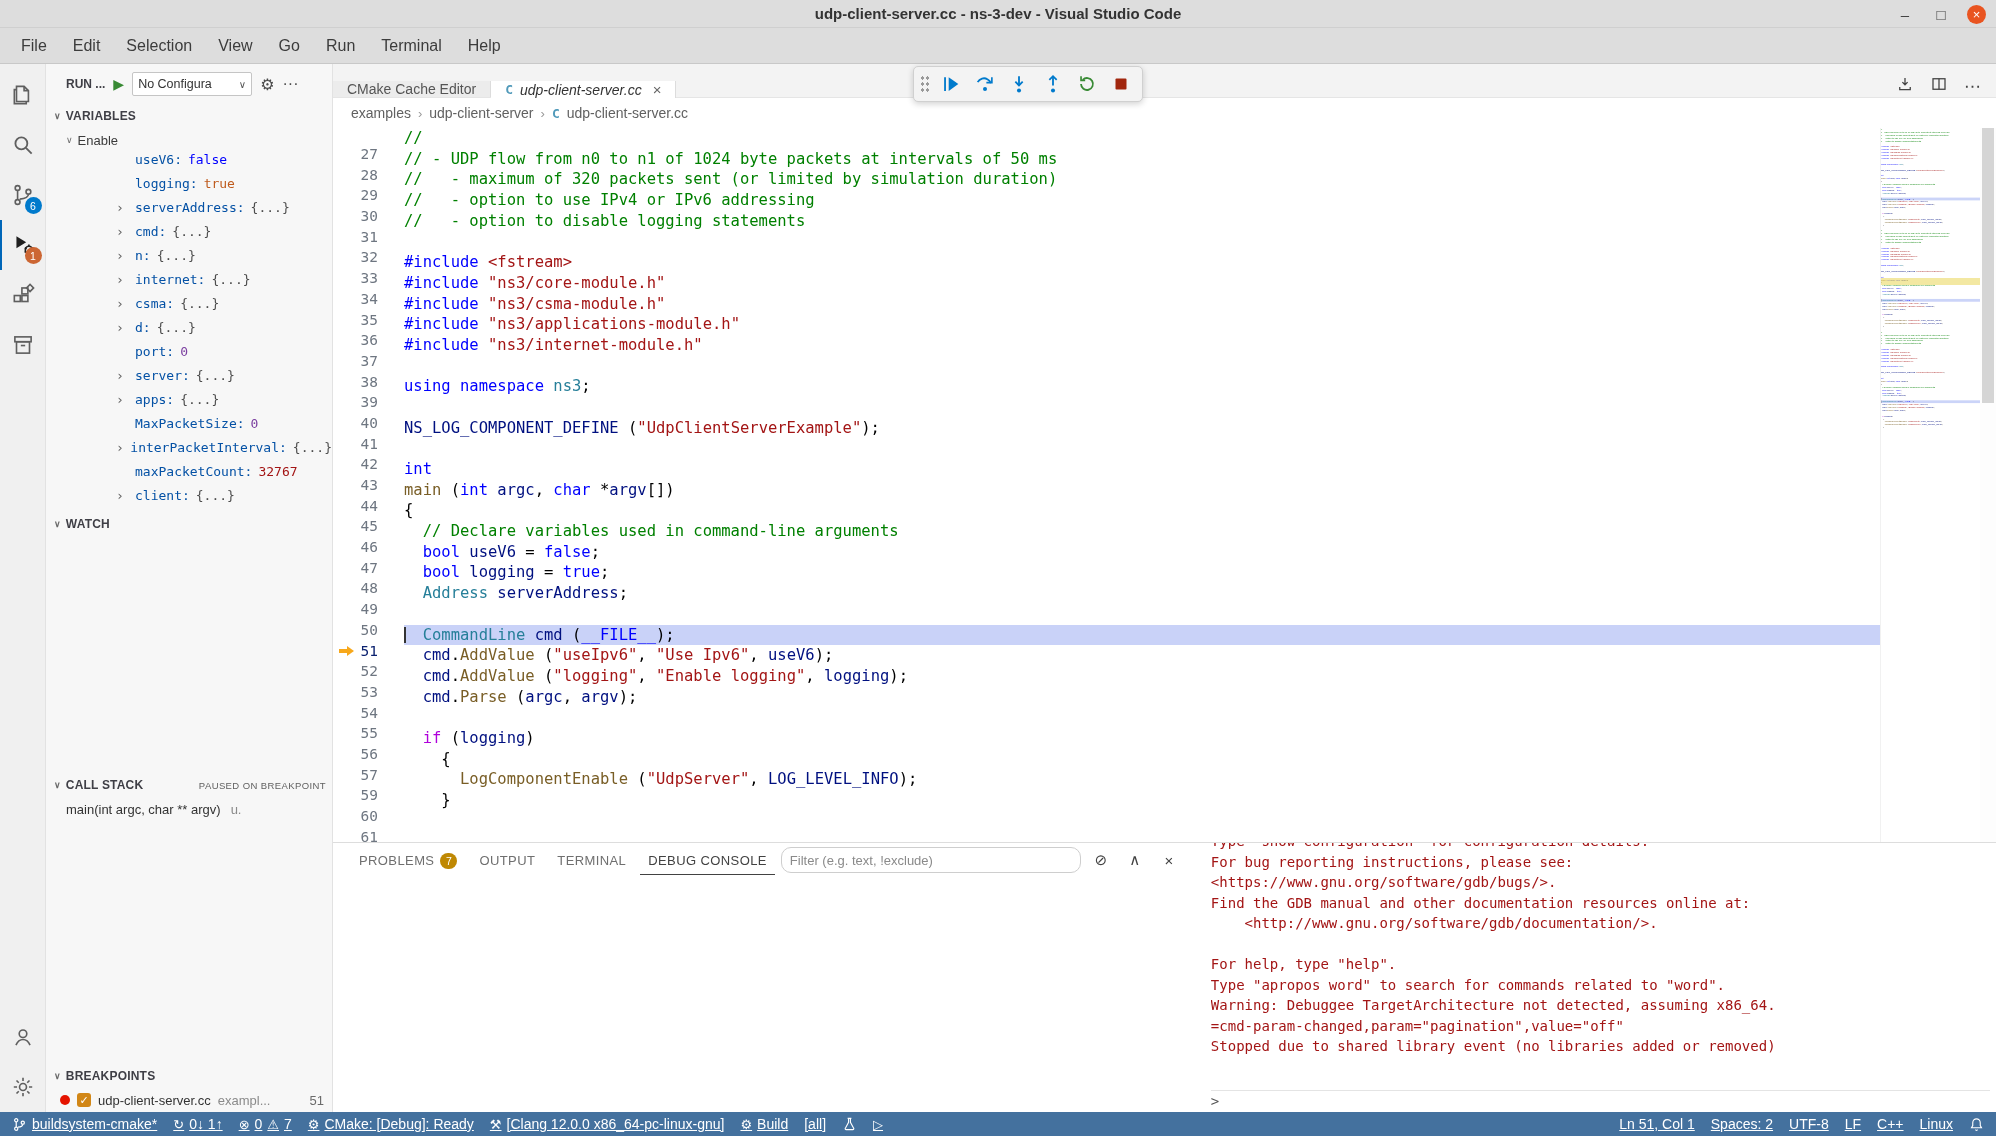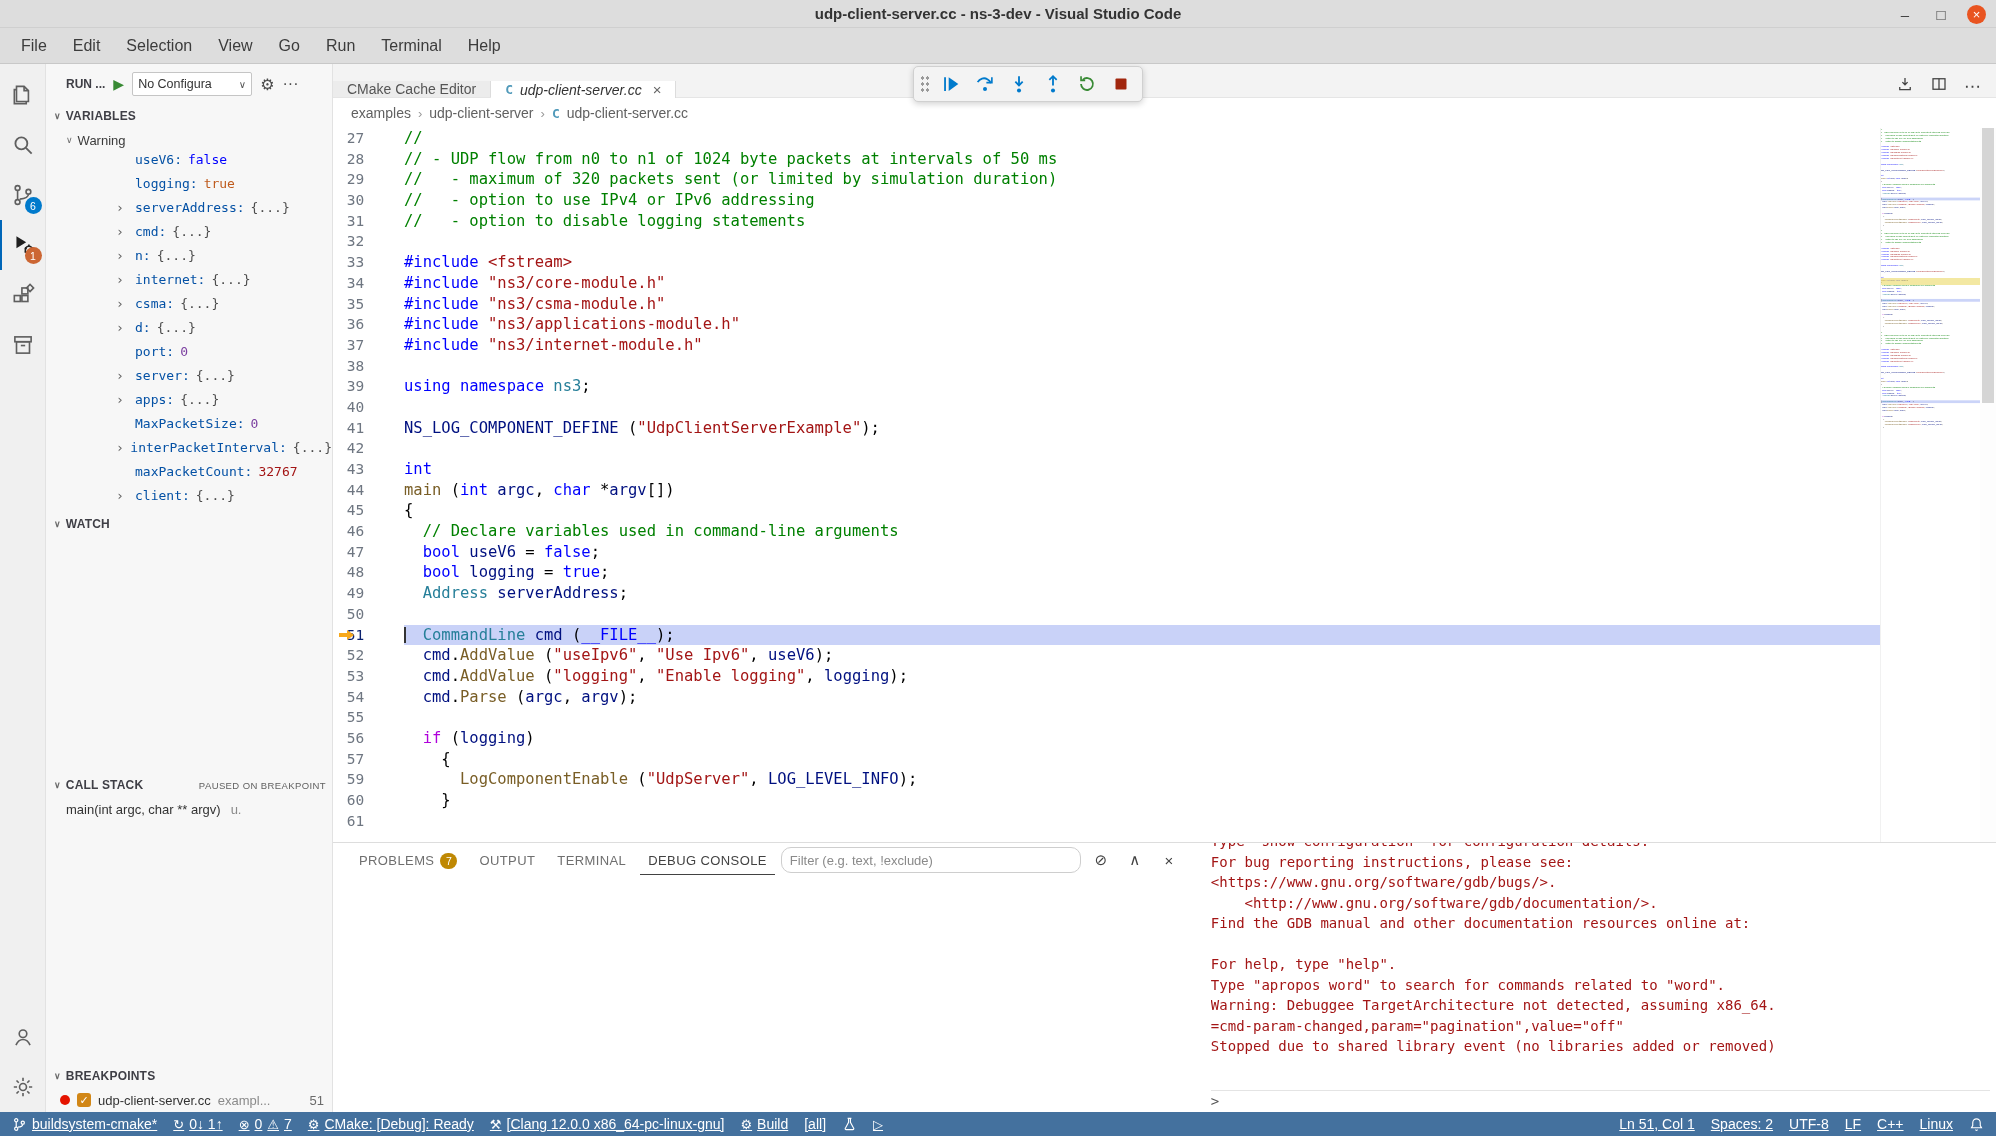--- a/index.html
+++ b/index.html
@@ -97,21 +97,21 @@
     background-image:radial-gradient(#9a9a9a 1.4px, transparent 1.6px); background-size:5px 6px; }
 
   .breadcrumbs { height:30px; display:flex; align-items:center; gap:7px; padding-left:18px;
     font-size:14px; color:#616161; background:#fff; }
   .breadcrumbs .sep { color:#9a9a9a; font-size:13px; }
 
   
   .editor-wrap { flex:1; min-height:0; display:flex; position:relative; }
   .code-scroll { flex:1; overflow:hidden; font-family:"DejaVu Sans Mono", monospace; font-size:15.5px; line-height:20.7px; }
   .code-row { display:flex; height:20.7px; white-space:pre; }
-  .gutter-cell { width:71px; flex:none; text-align:center; padding-right:26px; color:#6e7681; position:relative; font-size:14.5px; }
+  .gutter-cell { width:71px; flex:none; text-align:right; padding-right:26px; color:#6e7681; position:relative; font-size:14.5px;margin-top:16px; }
   .code-text { flex:1; color:#000; position:relative; }
   .code-text span { white-space:pre; }
   .code-row.hl .code-text { background:var(--line-hl); }
   .code-row.hl .gutter-cell { color:#0b216f; }
   .code-row.hl .code-text::after { content:''; position:absolute; left:0; top:2px; bottom:2px; width:1.5px; background:#333; }
   .dbg-arrow { position:absolute; left:6px; top:5px; width:0; height:0; }
   .dbg-arrow::before { content:''; position:absolute; left:0; top:3.5px; width:8px; height:4px; background:#f7a81b; }
   .dbg-arrow::after { content:''; position:absolute; left:8px; top:0; width:0; height:0;
     border-left:7px solid #f7a81b; border-top:5.5px solid transparent; border-bottom:5.5px solid transparent; }
   .tok-com { color:#008000; } .tok-kw { color:#0000ff; } .tok-ctl { color:#af00db; }
@@ -251,21 +251,21 @@
         <span class="mini-icon">⚙</span>
         <span class="mini-icon">···</span>
       </div>
 
       <div class="sect-header">
         <span class="chev">∨</span>
         <span>VARIABLES</span>
       </div>
       <div class="tree-row locals">
         <span class="chev">∨</span>
-        <span>Warning</span>
+        <span>Enable</span>
       </div>
       <div class="var-list" id="var-list">
           <div class="var-row">
             <span class="var-name">useV6:</span>
             <span class="var-value" style="color: rgb(0, 0, 255);">false</span>
           </div>
           <div class="var-row">
             <span class="var-name">logging:</span>
             <span class="var-value" style="color: rgb(191, 91, 29);">true</span>
           </div>
@@ -612,22 +612,22 @@
           <input class="filter" placeholder="Filter (e.g. text, !exclude)" style="">
           <span class="picon">⊘</span>
           <span class="picon">∧</span>
           <span class="picon">×</span>
         </div>
         <div class="console">
           <div class="console-lines" id="console-lines">
               <div class="console-line clip">Type "show configuration" for configuration details.</div>
               <div class="console-line">For bug reporting instructions, please see:</div>
               <div class="console-line">&lt;https://www.gnu.org/software/gdb/bugs/&gt;.</div>
+              <div class="console-line">Find the GDB manual and other documentation resources online at:</div>
               <div class="console-line">    &lt;http://www.gnu.org/software/gdb/documentation/&gt;.</div>
-              <div class="console-line">Find the GDB manual and other documentation resources online at:</div>
               <div class="console-line">&nbsp;</div>
               <div class="console-line">For help, type "help".</div>
               <div class="console-line">Type "apropos word" to search for commands related to "word".</div>
               <div class="console-line">Warning: Debuggee TargetArchitecture not detected, assuming x86_64.</div>
               <div class="console-line">=cmd-param-changed,param="pagination",value="off"</div>
               <div class="console-line">Stopped due to shared library event (no libraries added or removed)</div>
             </div>
           <div class="console-prompt">
             <span>&gt;</span>
           </div>

